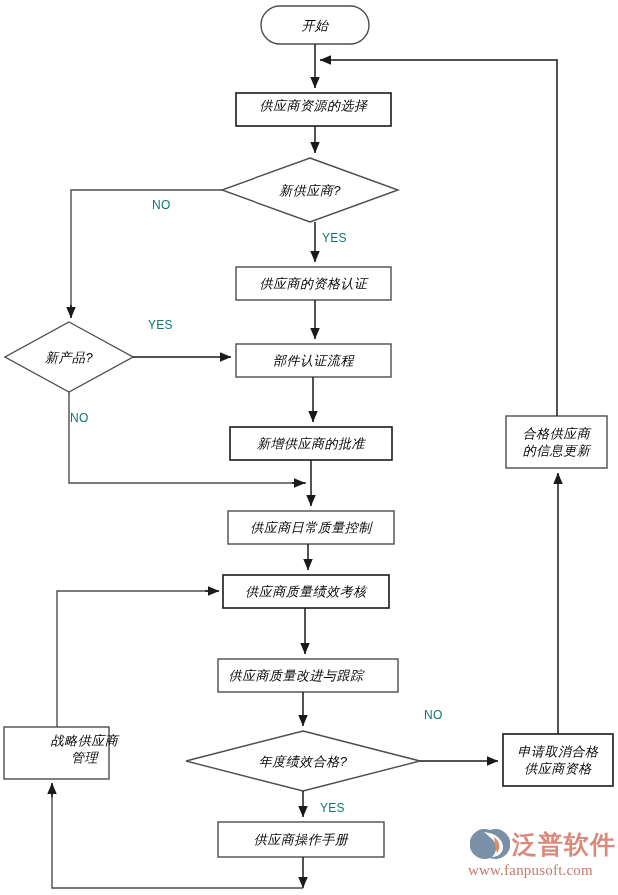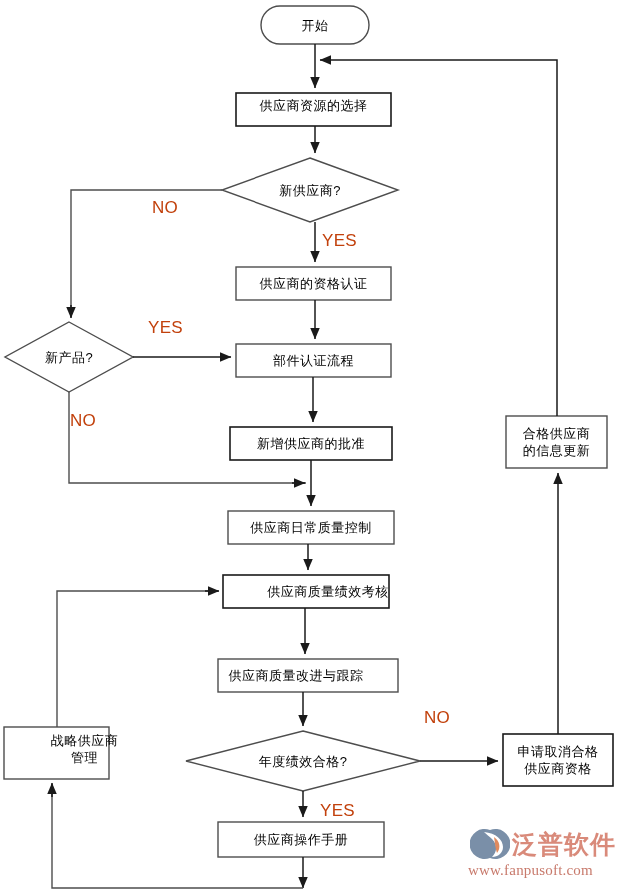--- a/index.html
+++ b/index.html
@@ -30,25 +30,26 @@
     display: flex;
     align-items: center;
     justify-content: center;
     text-align: center;
     color: #000000;
     font-size: 13px;
     line-height: 17px;
     letter-spacing: 0.5px;
     white-space: pre-line;
     pointer-events: none;
+    font-style: italic;
   }
   .edge-label {
     position: absolute;
-    color: #c2410c;
-    font-size: 17px;
+    color: #0f766e;
+    font-size: 12px;
     letter-spacing: 0.3px;
     font-family: "Liberation Sans", "DejaVu Sans", sans-serif;
   }
   .watermark {
     position: absolute;
     left: 466px;
     top: 826px;
     width: 150px;
     height: 66px;
   }
@@ -186,21 +187,21 @@
   <div class="node-label" style="left:236px; top:267px; width:155px; height:33px;">供应商的资格认证</div>
 
   <div class="node-label" style="left:9px; top:342px; width:120px; height:30px;">新产品?</div>
 
   <div class="node-label" style="left:236px; top:344px; width:155px; height:33px;">部件认证流程</div>
 
   <div class="node-label" style="left:230px; top:427px; width:162px; height:33px;">新增供应商的批准</div>
 
   <div class="node-label" style="left:228px; top:511px; width:166px; height:33px;border-radius:10px;">供应商日常质量控制</div>
 
-  <div class="node-label" style="left:223px; top:575px; width:166px; height:33px;margin-left:22px;">供应商质量绩效考核</div>
+  <div class="node-label" style="left:223px; top:575px; width:166px; height:33px;">供应商质量绩效考核</div>
 
   <div class="node-label" style="left:218px; top:659px; width:156px; height:33px;">供应商质量改进与跟踪</div>
 
   <div class="node-label" style="left:218px; top:822px; width:166px; height:35px;">供应商操作手册</div>
 
   <div class="node-label" style="left:215px; top:746px; width:176px; height:30px;">年度绩效合格?</div>
 
   <div class="node-label" style="left:506px; top:416px; width:101px; height:52px;">合格供应商
 的信息更新</div>
 

